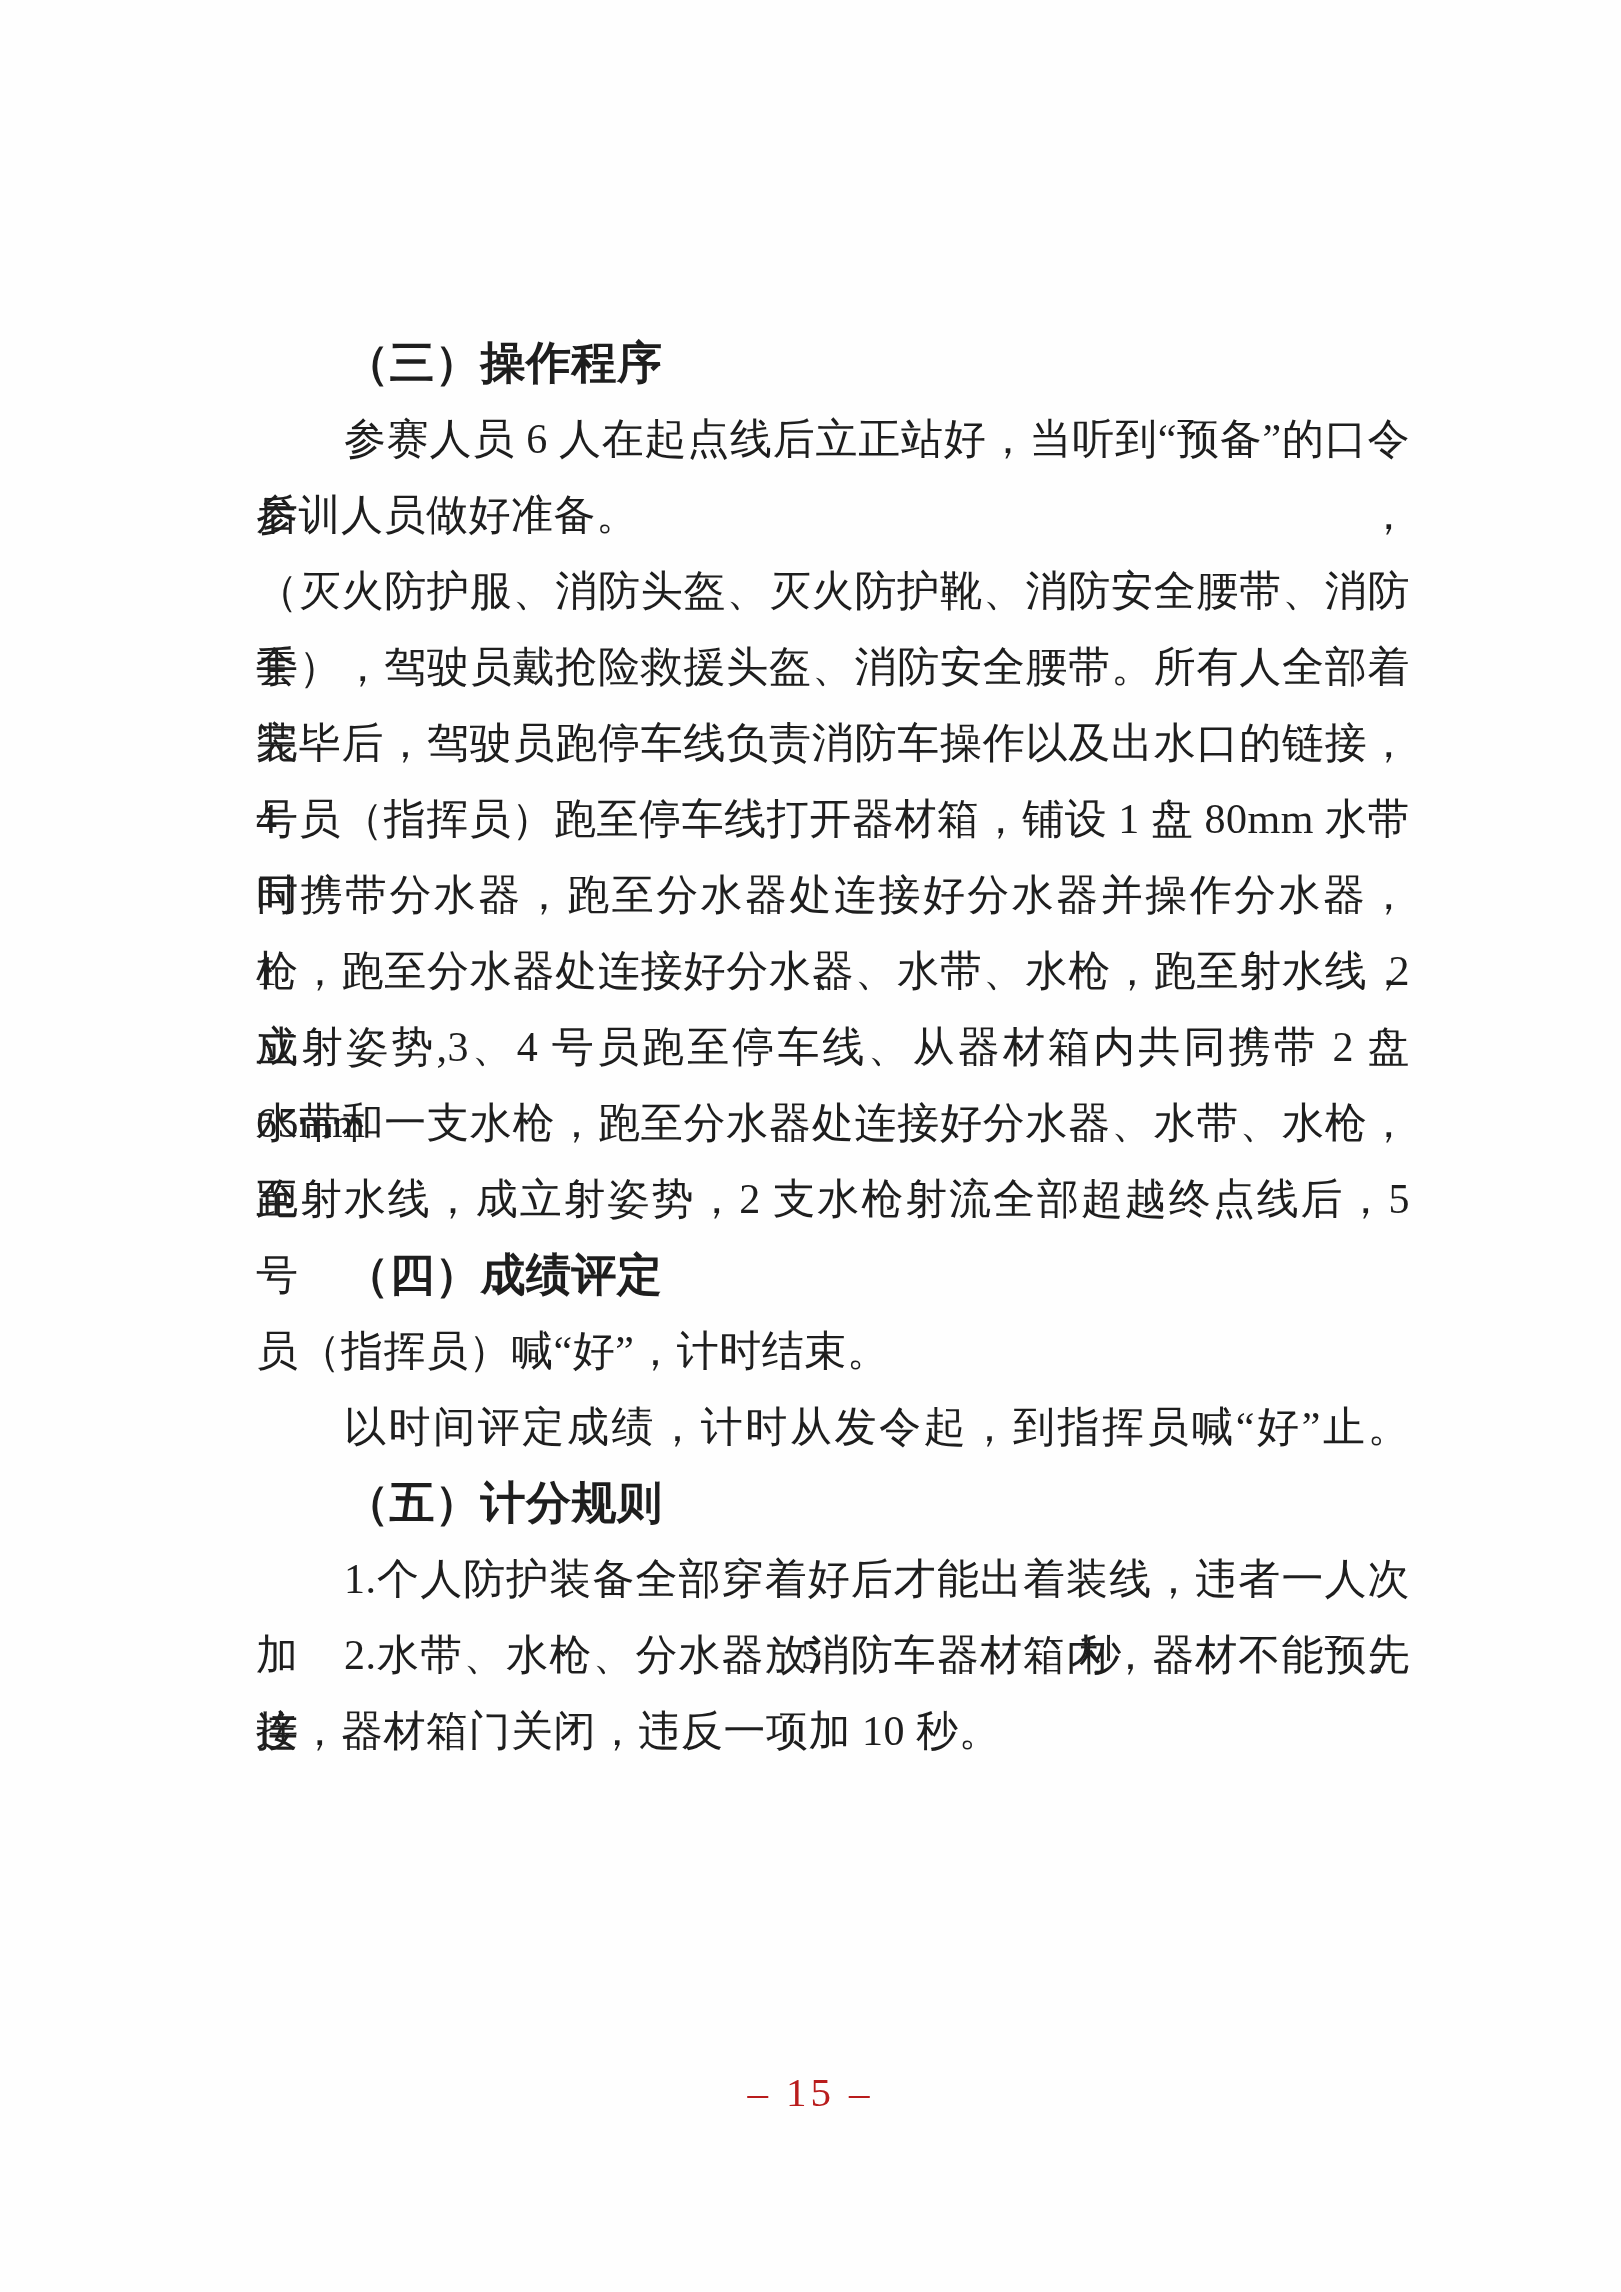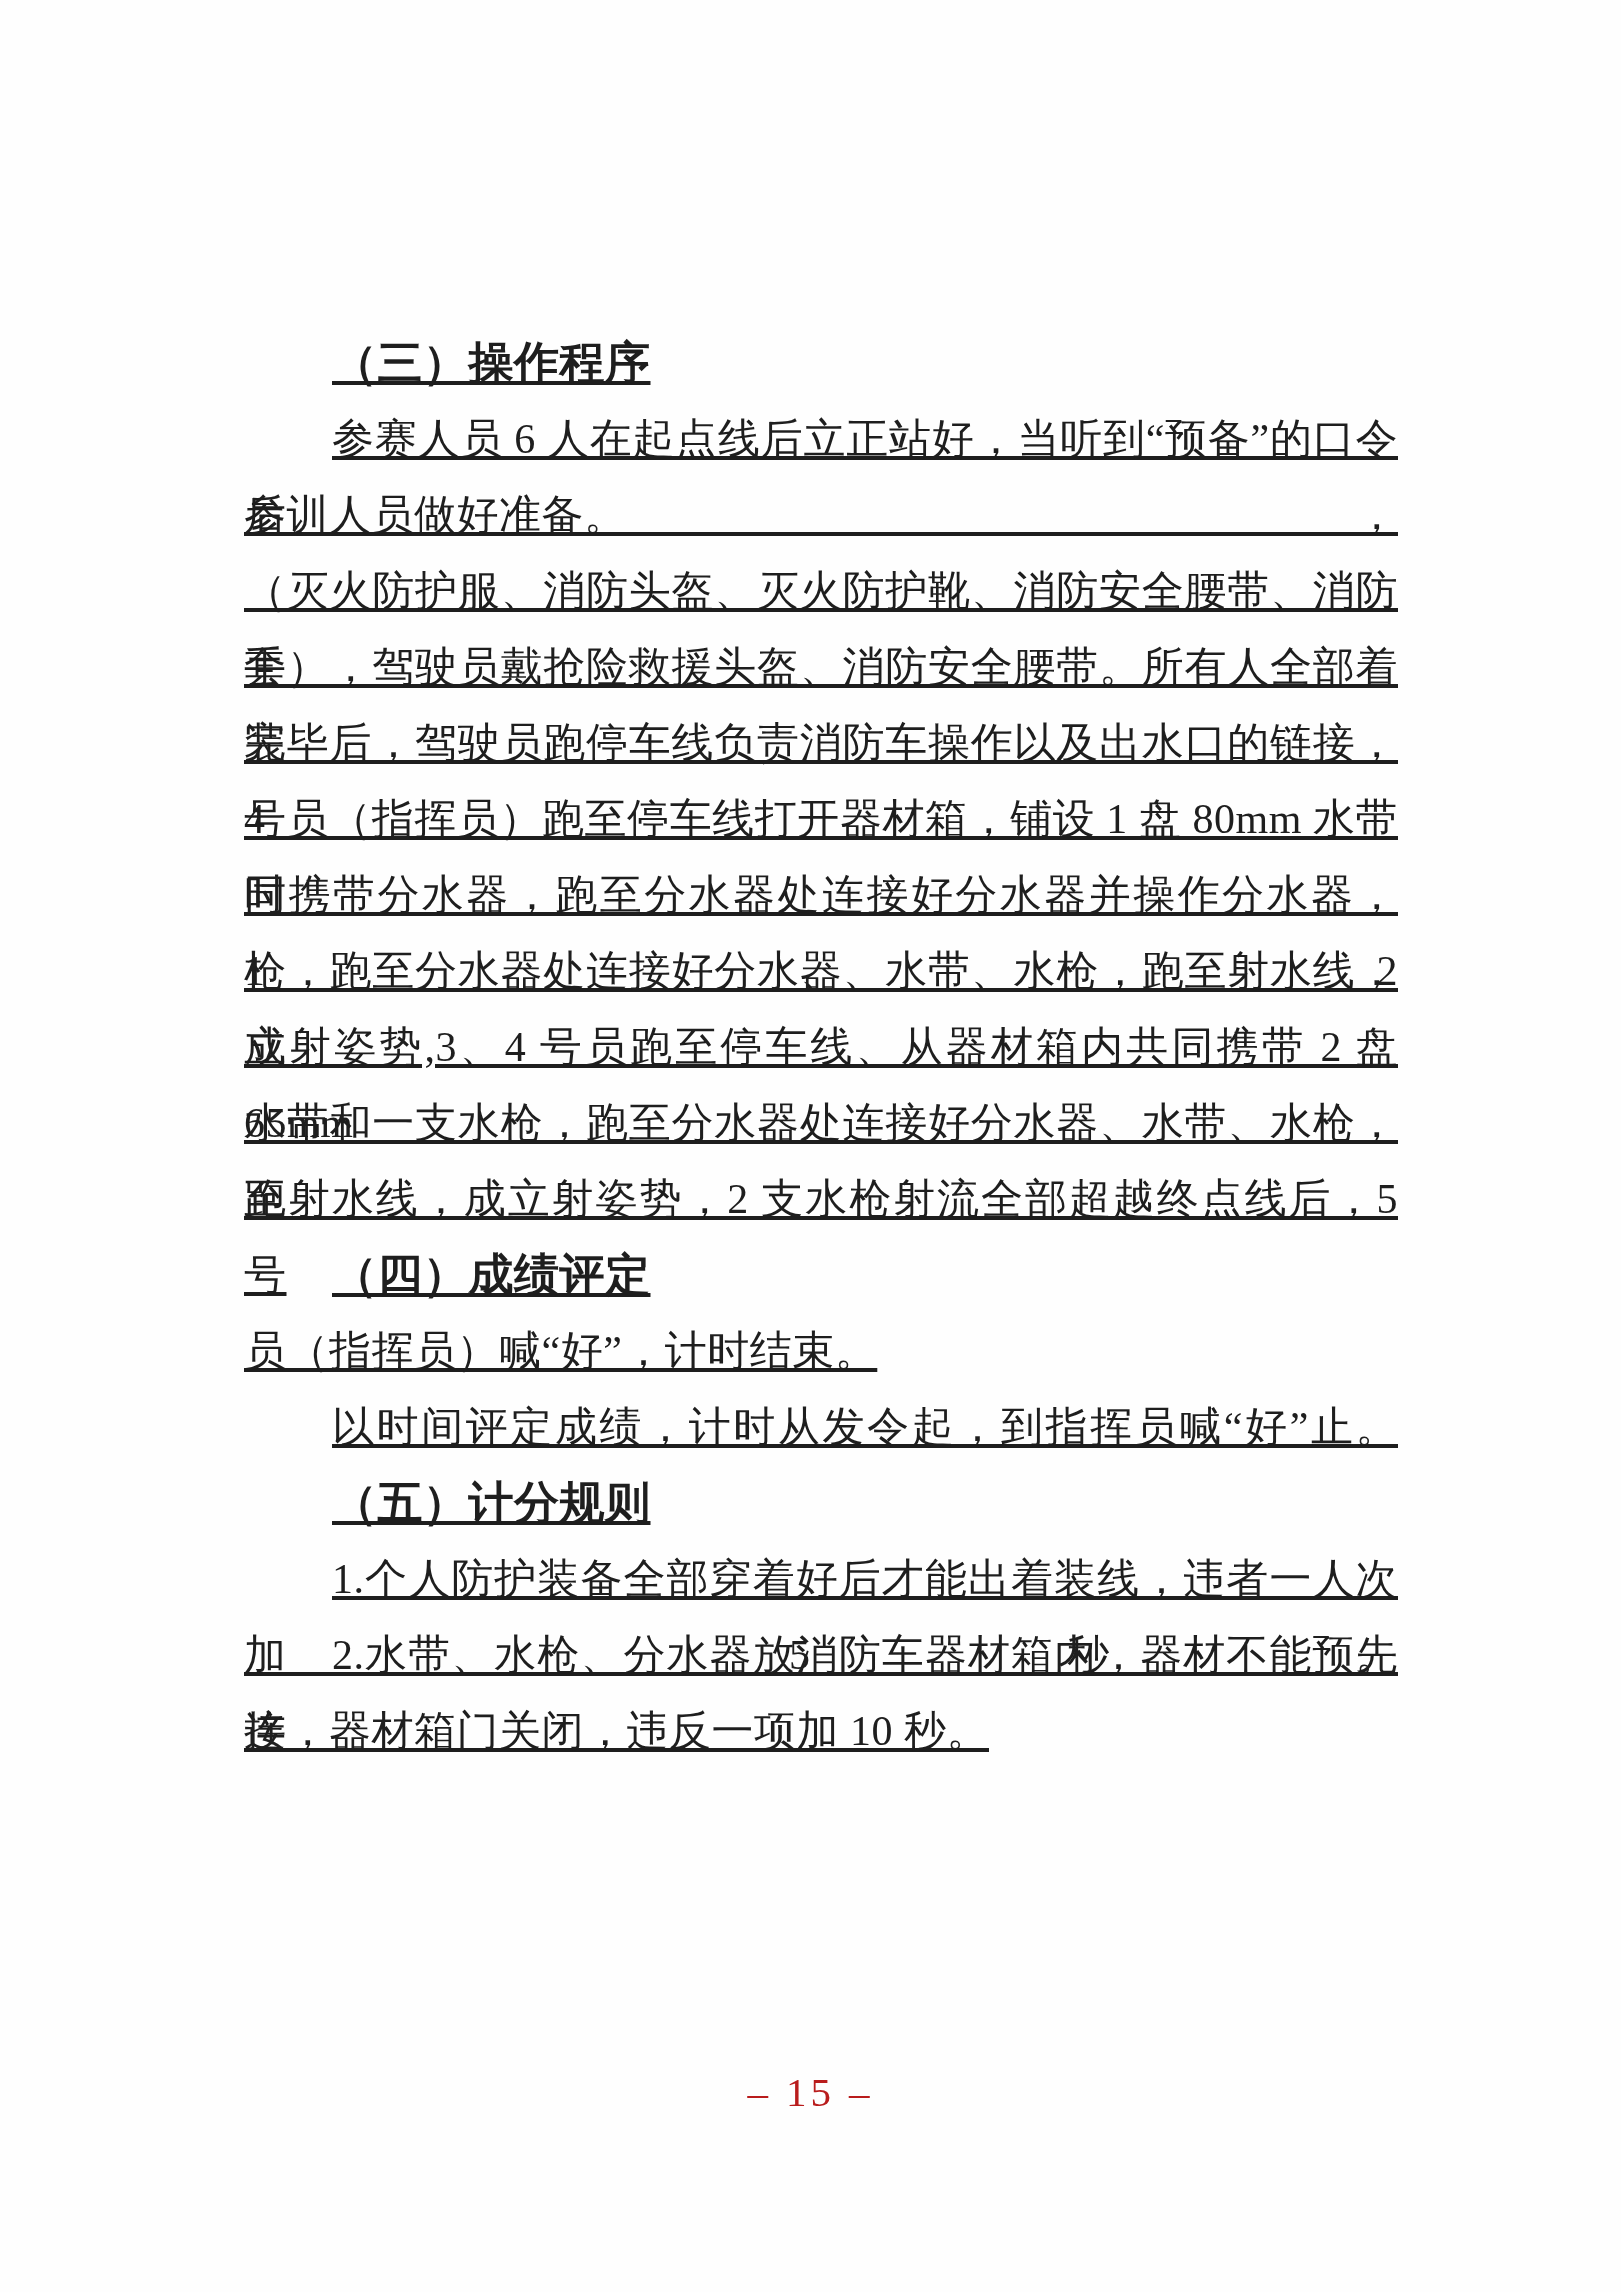--- a/index.html
+++ b/index.html
@@ -11,24 +11,23 @@
     position: relative;
     width: 1621px;
     height: 2293px;
     background: #fefefe;
     overflow: hidden;
     font-family: "Liberation Serif", "DejaVu Serif", serif;
     color: #1e1e1e;
   }
   .content {
     position: absolute;
-    left: 244px;
+    left: 256px;
     top: 325px;
     width: 1154px;
-    text-decoration: underline;
   }
   .line {
     height: 76px;
     line-height: 76px;
     font-size: 42px;
     letter-spacing: 0.5px;
     text-align: left;
     overflow: visible;
   }
   .fill {

